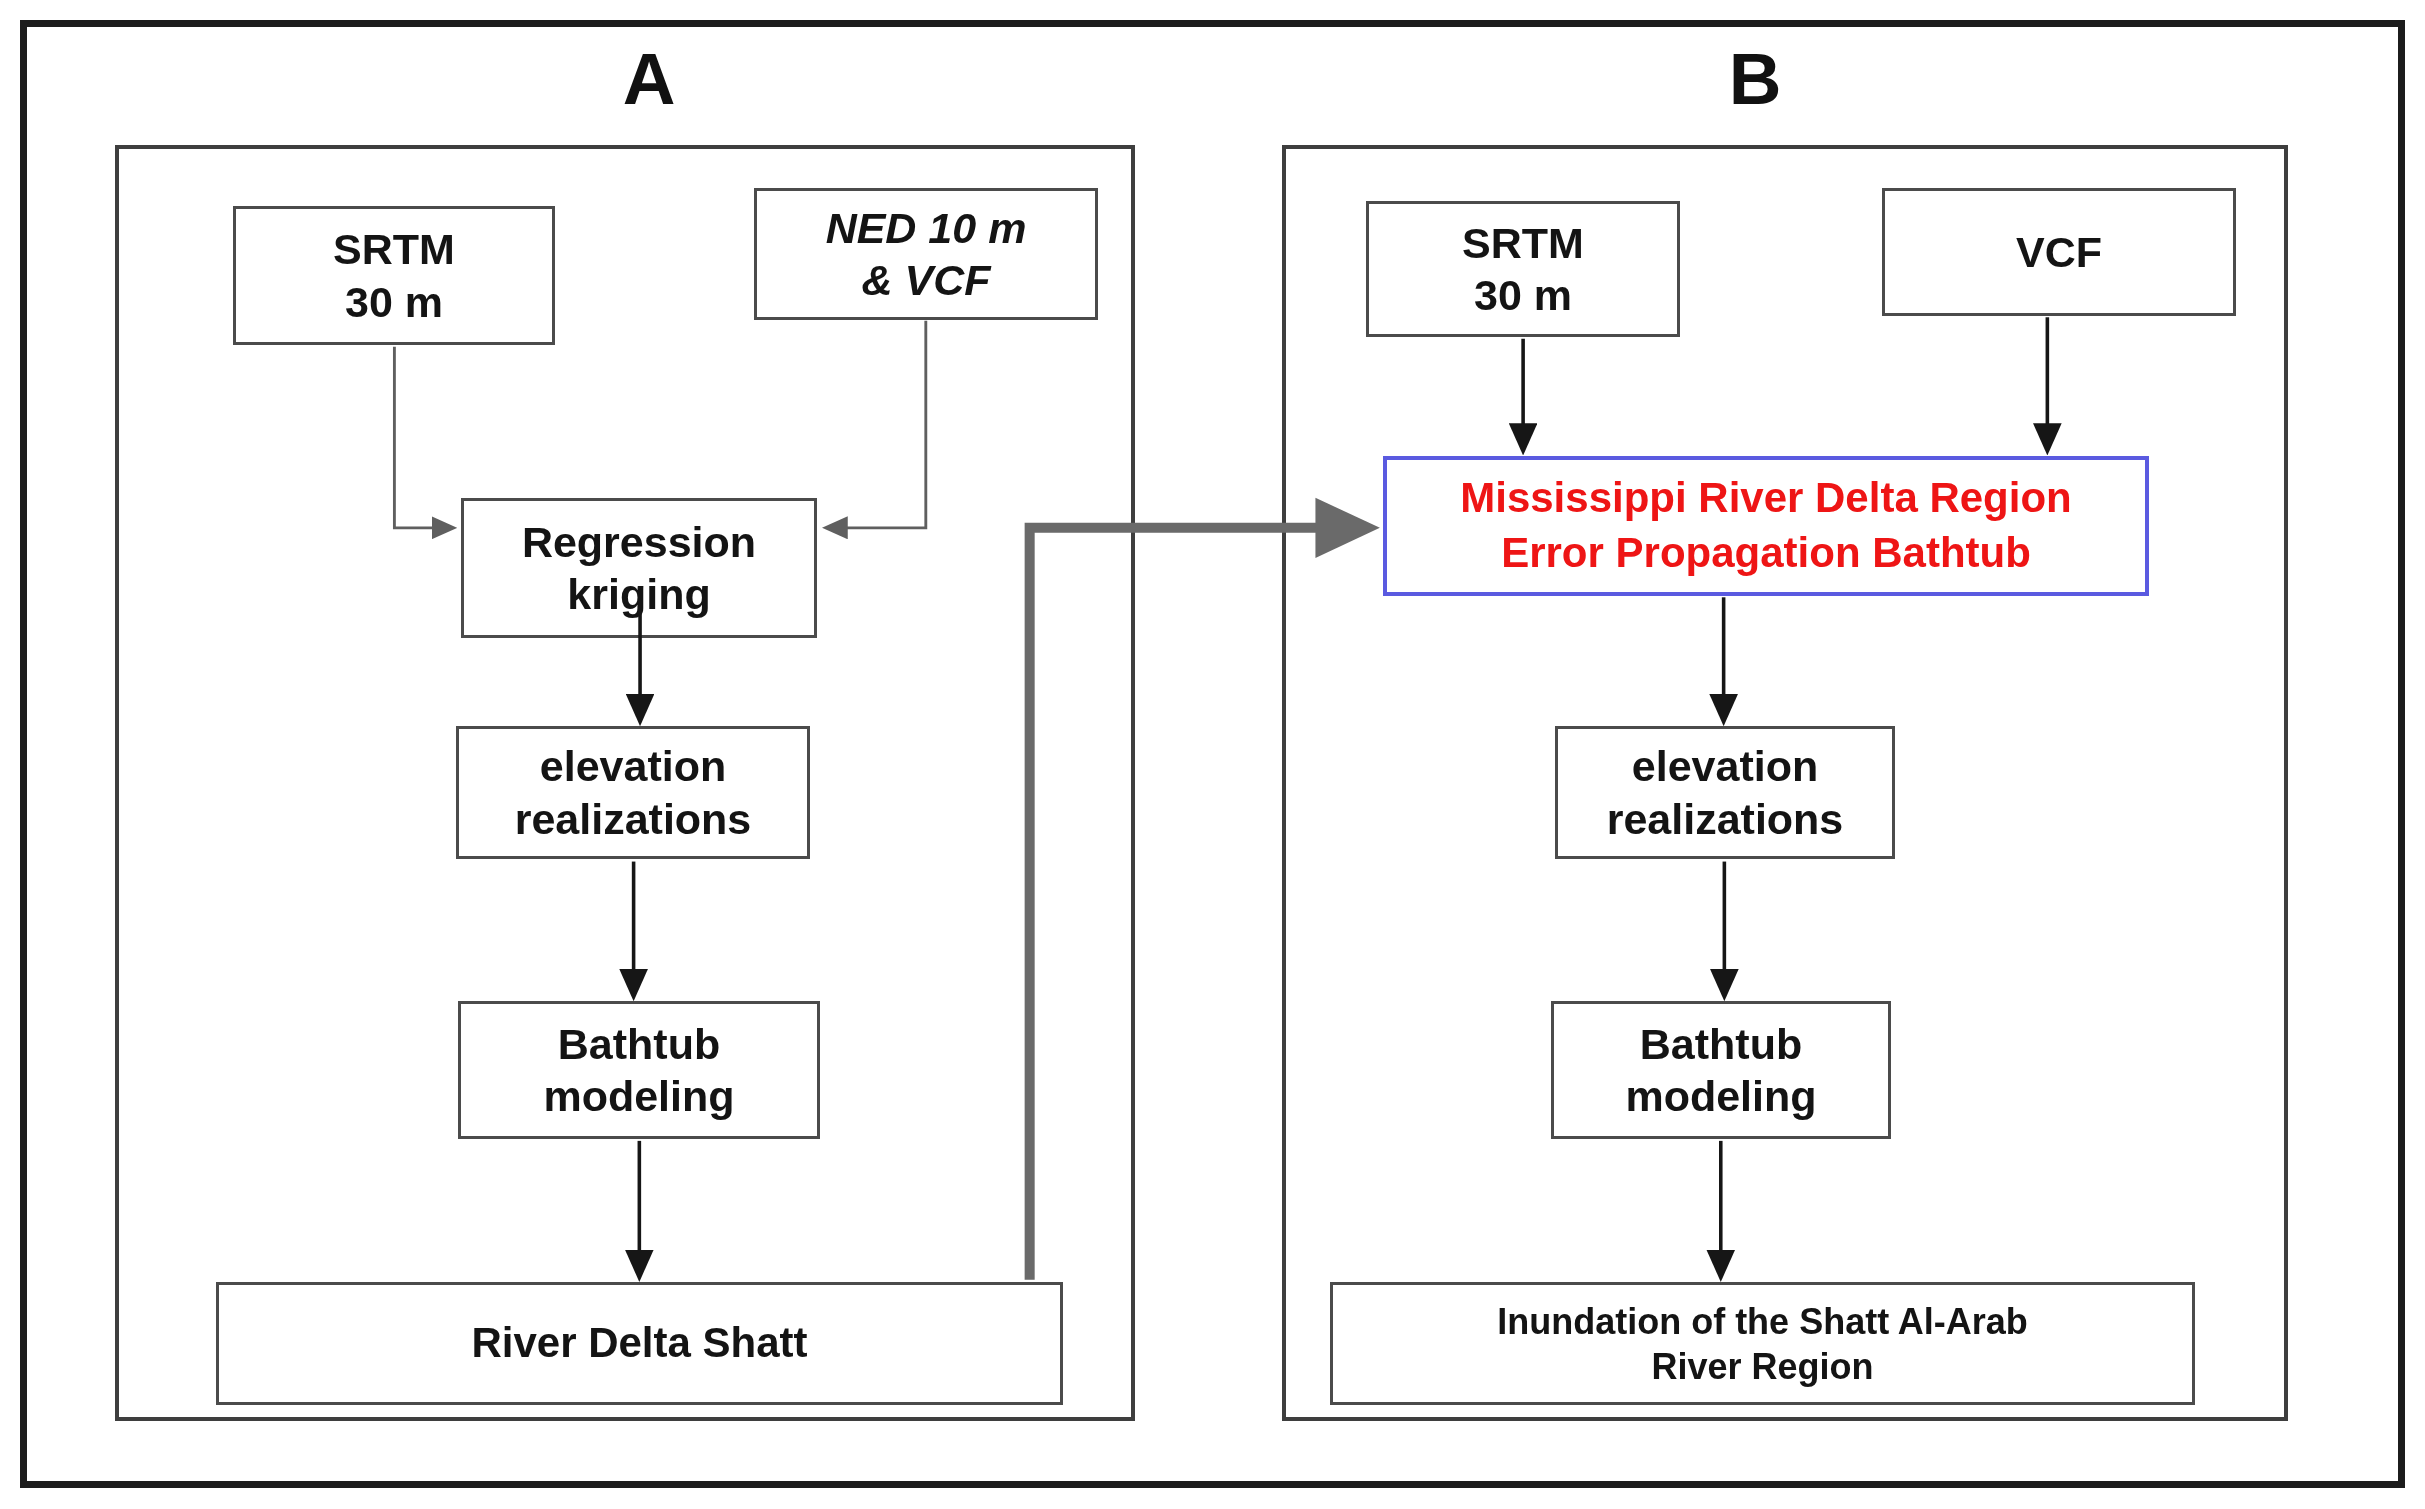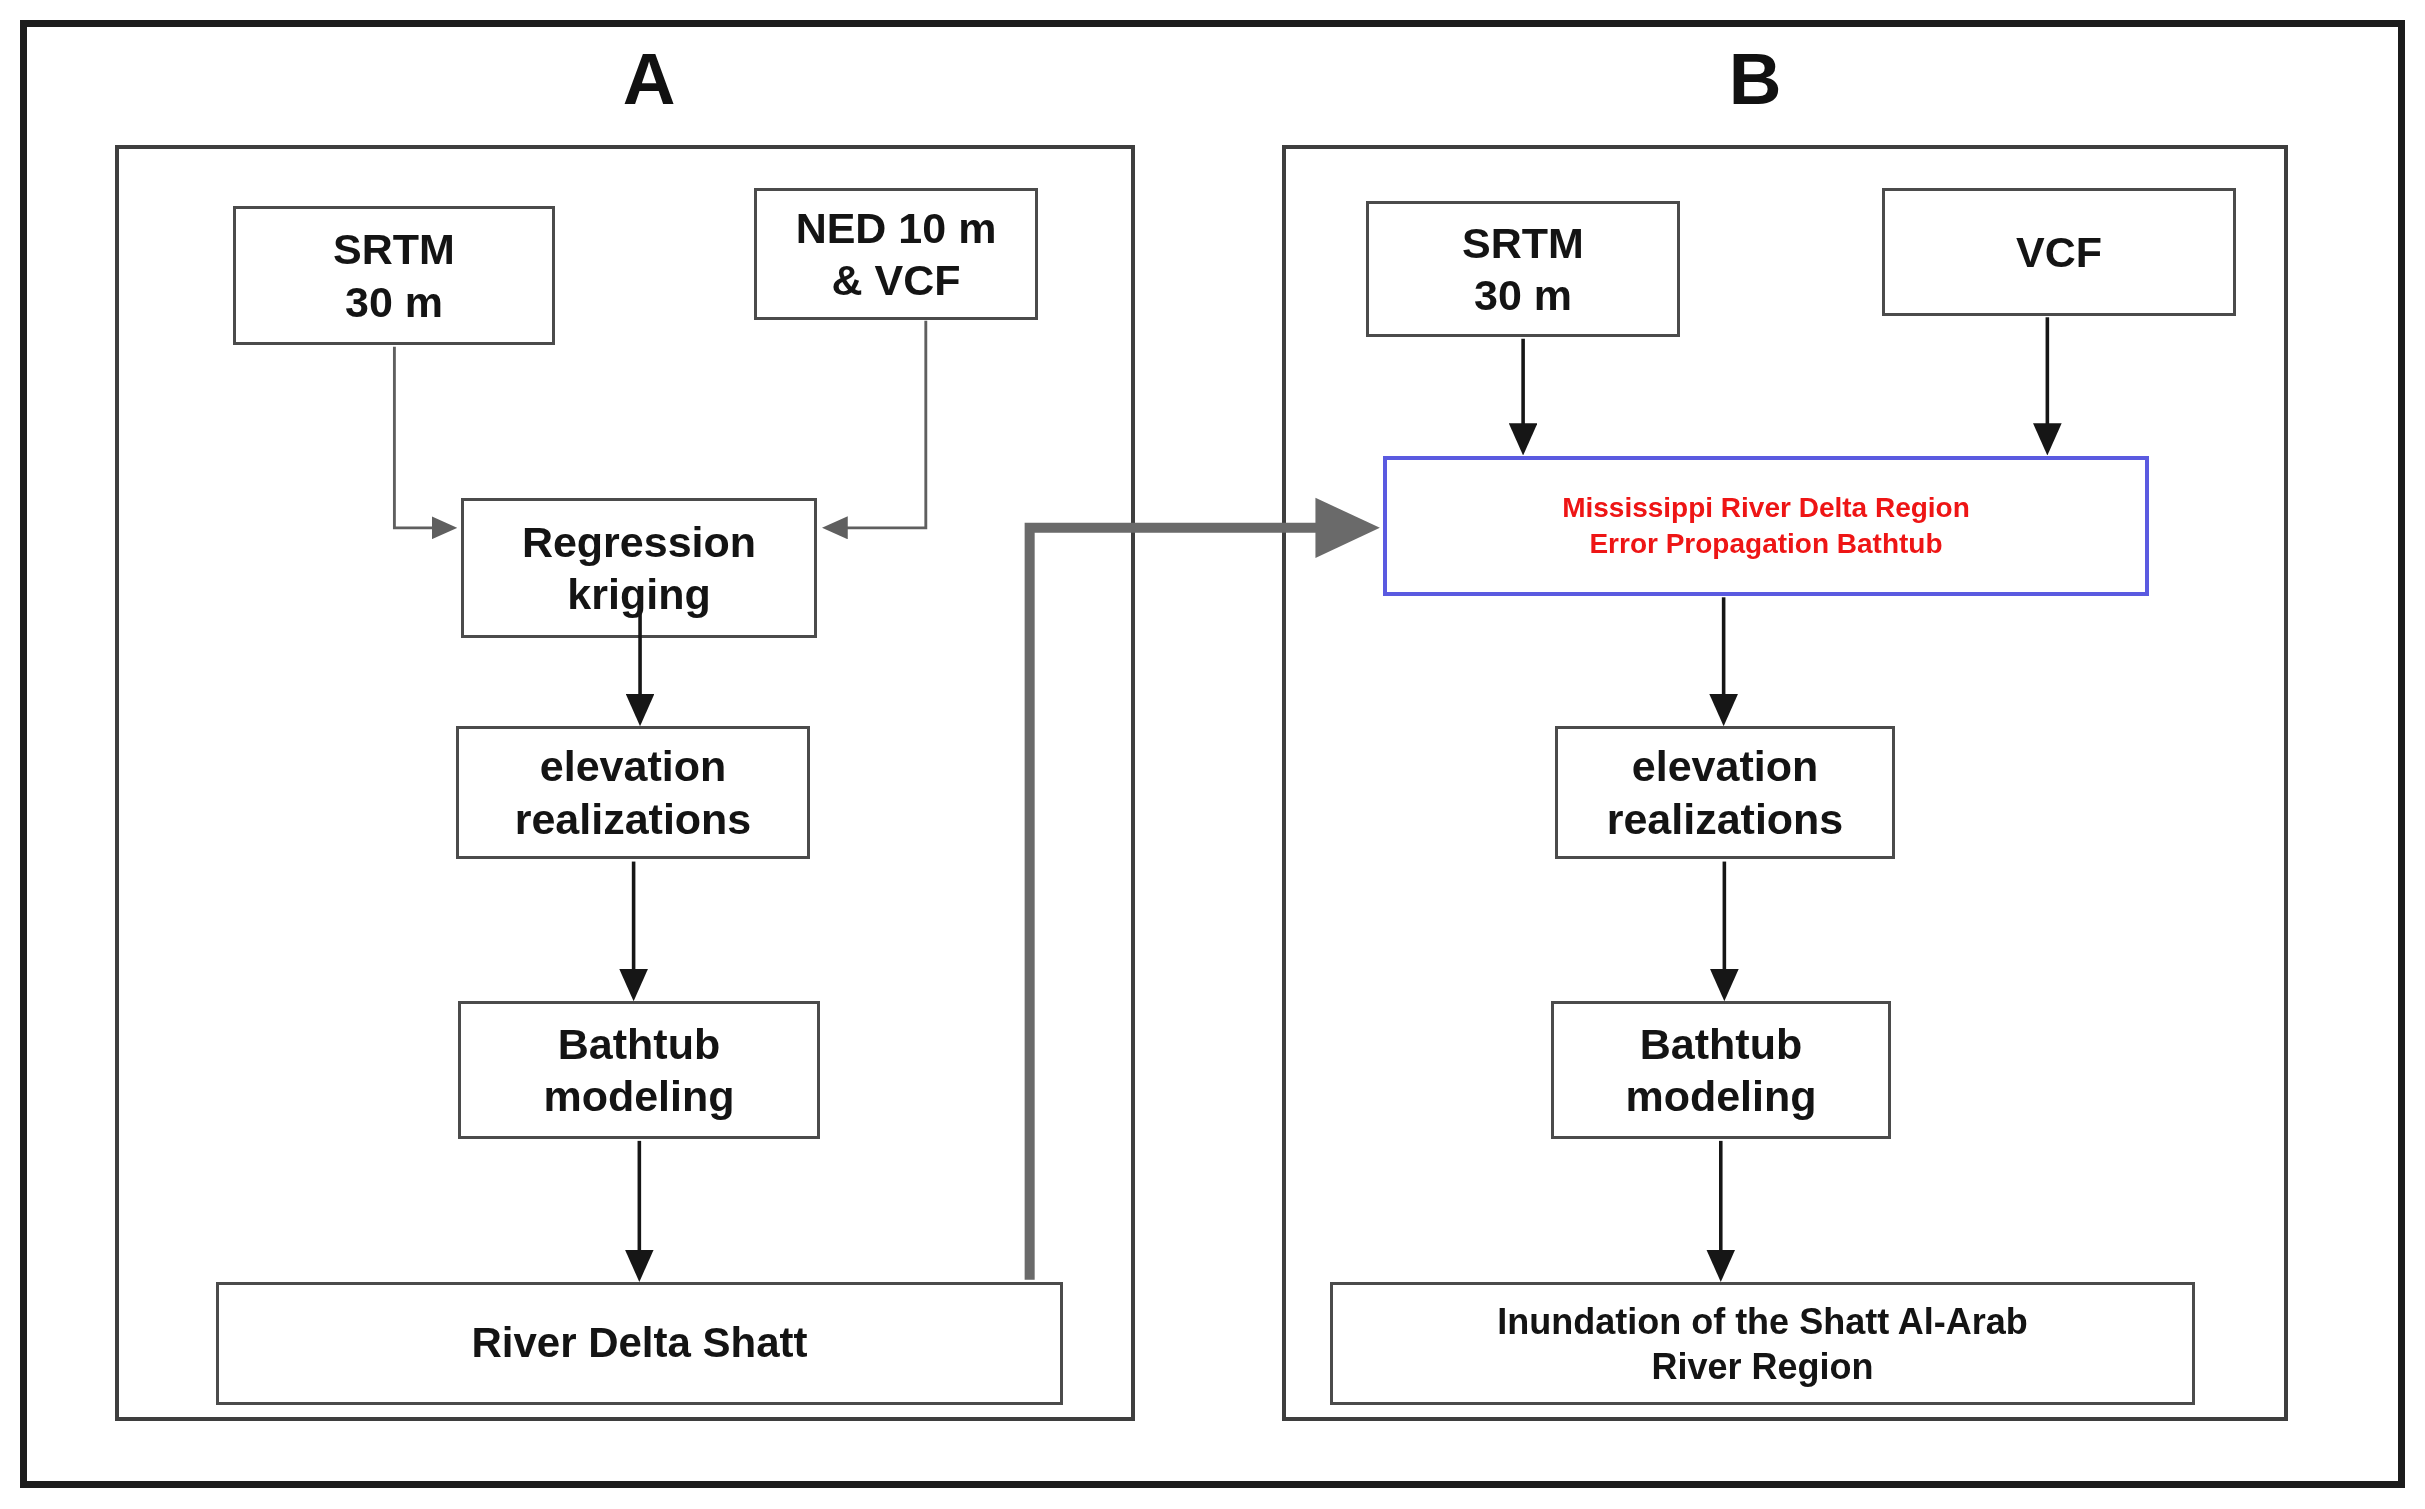--- a/index.html
+++ b/index.html
@@ -10,28 +10,28 @@
   .panel-frame.a{left:115px;top:145px;width:1012px;height:1268px;}
   .panel-frame.b{left:1282px;top:145px;width:998px;height:1268px;}
   .panel-label{position:absolute;top:42px;width:158px;text-align:center;font-size:73px;font-weight:bold;color:#111;line-height:1;}
   .panel-label.a{left:570px;}
   .panel-label.b{left:1676px;}
   .box{position:absolute;box-sizing:border-box;border:3.6px solid #4b4b4b;background:#ffffff;
        display:flex;flex-direction:column;align-items:center;justify-content:center;
        text-align:center;font-weight:bold;color:#141414;font-size:43px;line-height:1.22;z-index:2;}
   .box span{display:block;white-space:nowrap;}
   .box.srtm-a{left:233px;top:206px;width:322px;height:139px;}
-  .box.ned{left:754px;top:188px;width:284px;height:132px;}
+  .box.ned{left:754px;top:188px;width:344px;height:132px;font-style:italic;}
   .box.regression{left:461px;top:458px;width:356px;height:140px;margin-top:40px;}
   .box.elevation-a{left:456px;top:726px;width:354px;height:133px;}
   .box.bathtub-a{left:458px;top:1001px;width:362px;height:138px;}
   .box.inundation-a{left:216px;top:1282px;width:847px;height:123px;font-size:42px;line-height:1.25;}
   .box.srtm-b{left:1366px;top:201px;width:314px;height:136px;}
   .box.vcf{left:1882px;top:188px;width:354px;height:128px;}
-  .box.error-box{left:1383px;top:456px;width:766px;height:140px;border:4.3px solid #5a5ae0;color:#ee1515;font-size:28px;line-height:1.3;}
+  .box.error-box{left:1383px;top:456px;width:766px;height:140px;border:4.3px solid #5a5ae0;color:#ee1515;font-size:42px;line-height:1.3;}
   .box.elevation-b{left:1555px;top:726px;width:340px;height:133px;}
   .box.bathtub-b{left:1551px;top:1001px;width:340px;height:138px;}
   .box.inundation-b{left:1330px;top:1282px;width:865px;height:123px;font-size:36px;line-height:1.25;}
   svg.wires{position:absolute;left:0;top:0;width:2426px;height:1509px;z-index:3;pointer-events:none;}
 </style>
 </head>
 <body>
 
 <div class="canvas">
 

